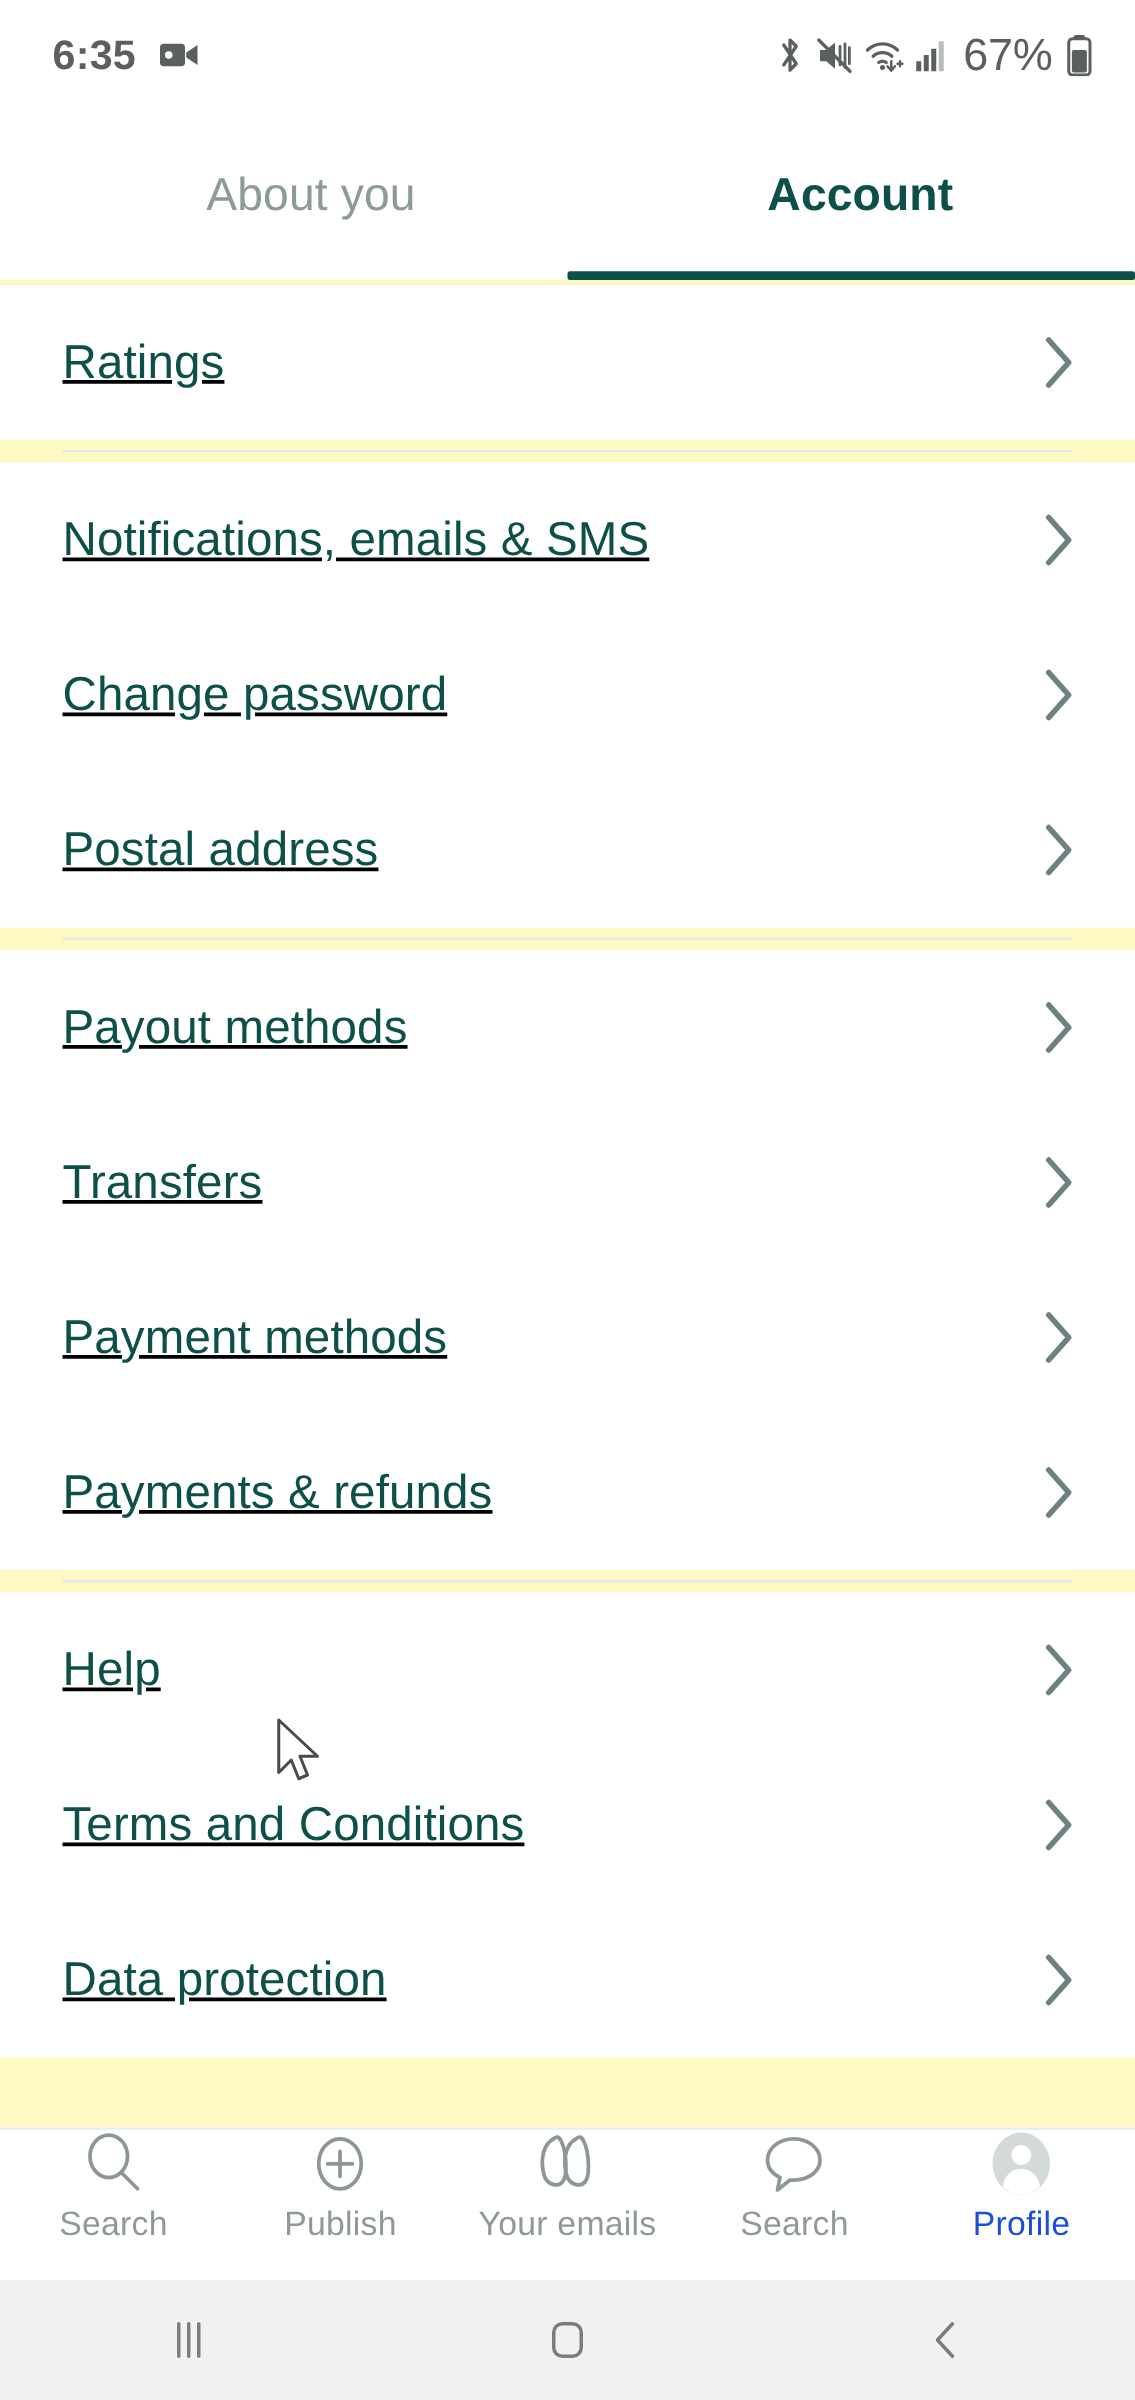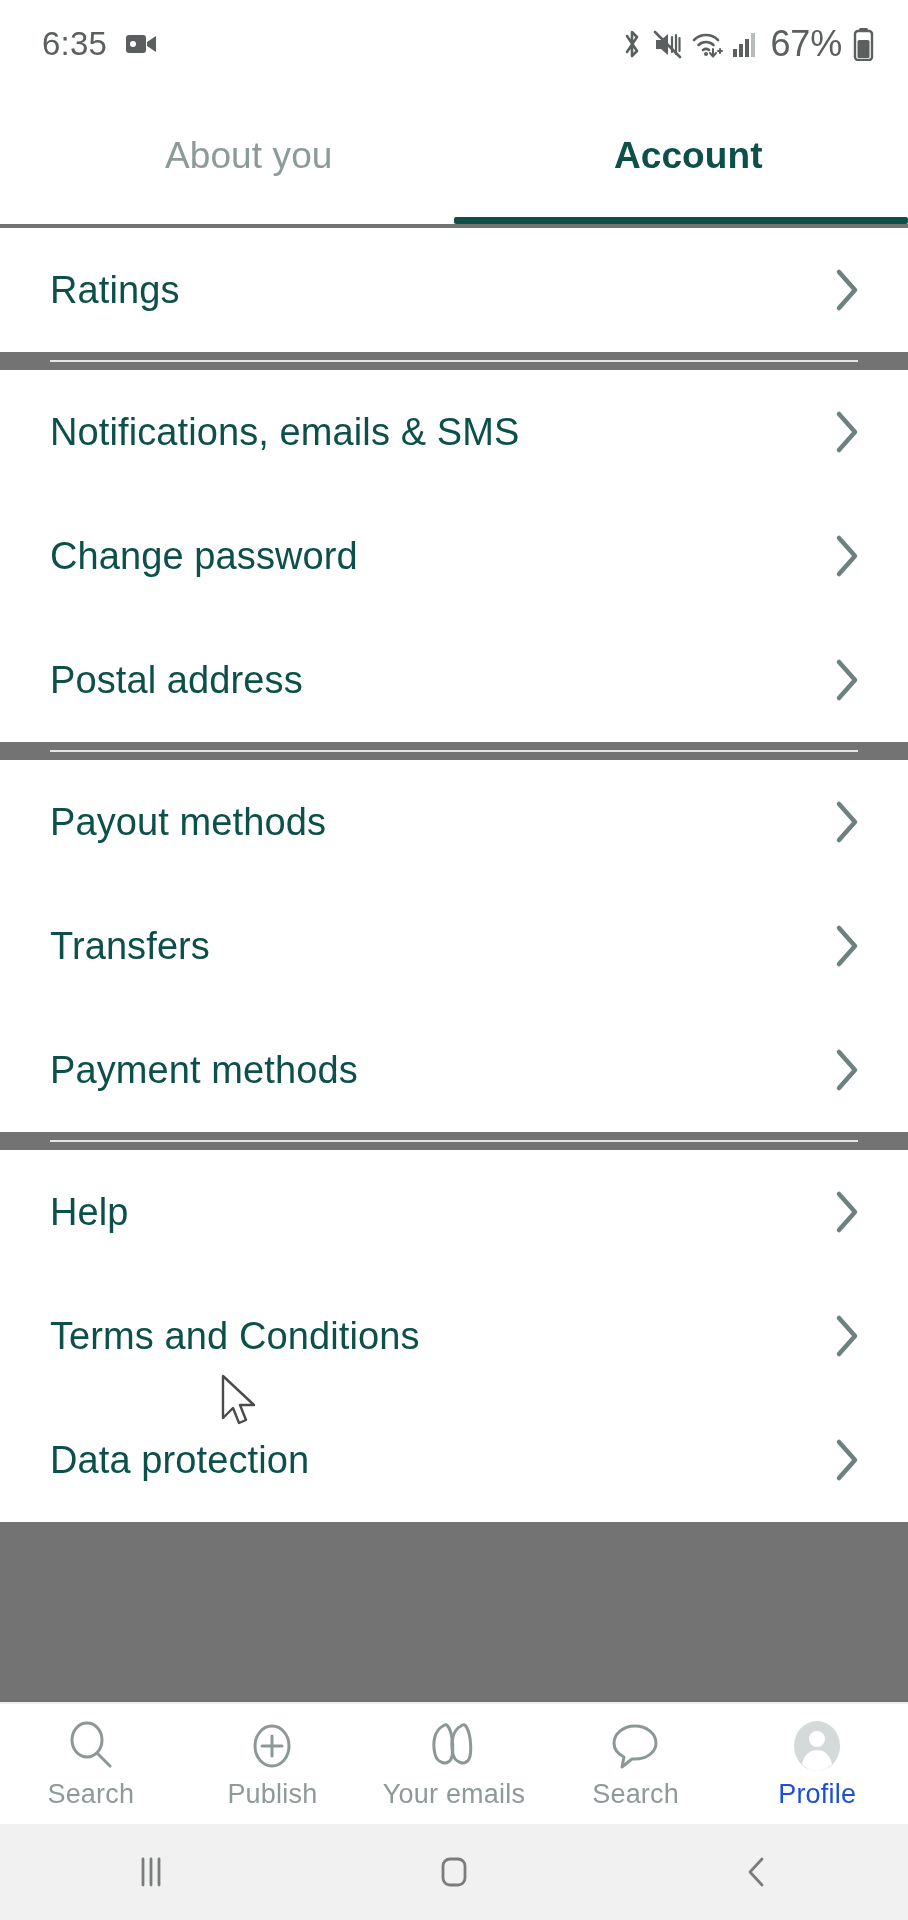--- a/index.html
+++ b/index.html
@@ -29,20 +29,21 @@
     display: flex;
     align-items: center;
     padding: 0 34px 0 42px;
     background: #ffffff;
     color: #5b5f60;
   }
   .status-left {
     display: flex;
     align-items: center;
     gap: 19px;
+    font-weight: bold;
   }
   .status-clock {
     font-size: 33px;
     color: #5b5f60;
     letter-spacing: 0.2px;
   }
   .status-right {
     margin-left: auto;
     display: flex;
     align-items: center;
@@ -82,23 +83,24 @@
     right: 0;
     bottom: 0;
     height: 7px;
     background: #0c5049;
     border-radius: 2px;
   }
 
   
   .list {
     flex: 1 1 auto;
-    background: #737373;
+    background: #fef9c3;
     overflow: hidden;
     padding-top: 4px;
+    text-decoration: underline;
   }
   .group { background: #ffffff; }
   .row {
     height: 124px;
     display: flex;
     align-items: center;
     padding: 0 38px 0 50px;
     background: #ffffff;
     cursor: pointer;
   }
@@ -119,21 +121,21 @@
   .divider {
     height: 2px;
     background: #e3e6e6;
     margin: 8px 50px 8px 50px;
   }
 
   
   .bottom-nav {
     flex: 0 0 122px;
     display: flex;
-    align-items: center;
+    align-items: flex-start;
     background: #ffffff;
     border-top: 2px solid #eceeee;
   }
   .nav-item {
     flex: 1 1 20%;
     display: flex;
     flex-direction: column;
     align-items: center;
     justify-content: center;
     gap: 6px;
@@ -302,20 +304,28 @@
         </span>
       </div>
       <div class="row">
         <span class="row-label">Payment methods</span>
         <span class="row-chevron">
           <svg width="28" height="46" viewBox="0 0 28 46">
               <path d="M6 5 L22 23 L6 41" stroke="#6d8280" stroke-width="4.5" fill="none" stroke-linecap="round" stroke-linejoin="round"></path>
             </svg>
         </span>
       </div>
+      <div class="row">
+        <span class="row-label">Payments &amp; refunds</span>
+        <span class="row-chevron">
+          <svg width="28" height="46" viewBox="0 0 28 46">
+              <path d="M6 5 L22 23 L6 41" stroke="#6d8280" stroke-width="4.5" fill="none" stroke-linecap="round" stroke-linejoin="round"></path>
+            </svg>
+        </span>
+      </div>
     </div>
     <div class="divider"></div>
 
     <div class="group">
       <div class="row">
         <span class="row-label">Help</span>
         <span class="row-chevron">
           <svg width="28" height="46" viewBox="0 0 28 46">
               <path d="M6 5 L22 23 L6 41" stroke="#6d8280" stroke-width="4.5" fill="none" stroke-linecap="round" stroke-linejoin="round"></path>
             </svg>

